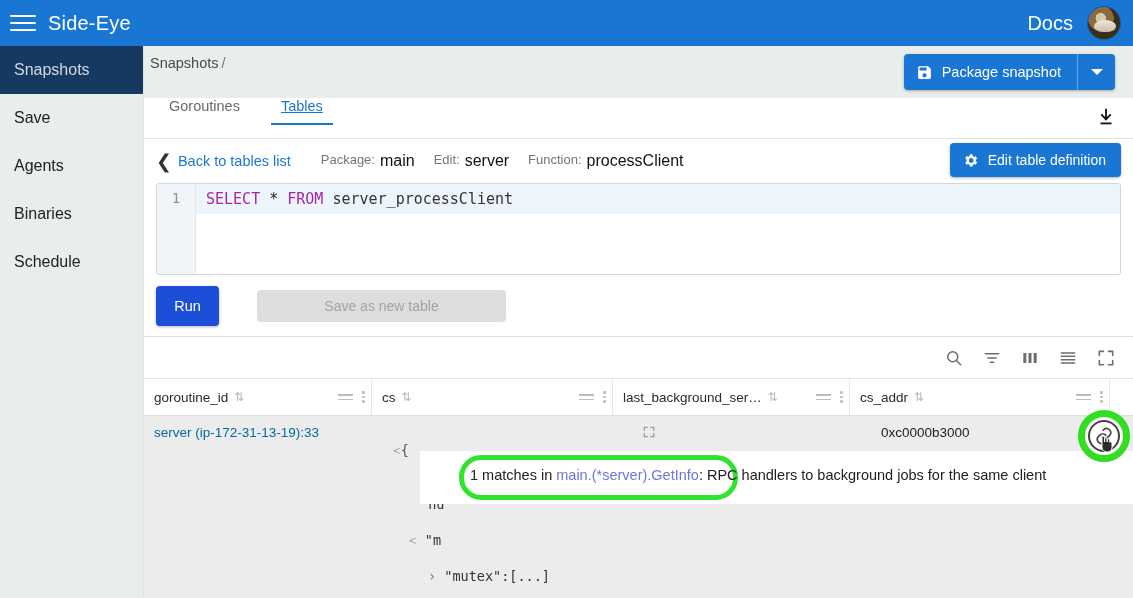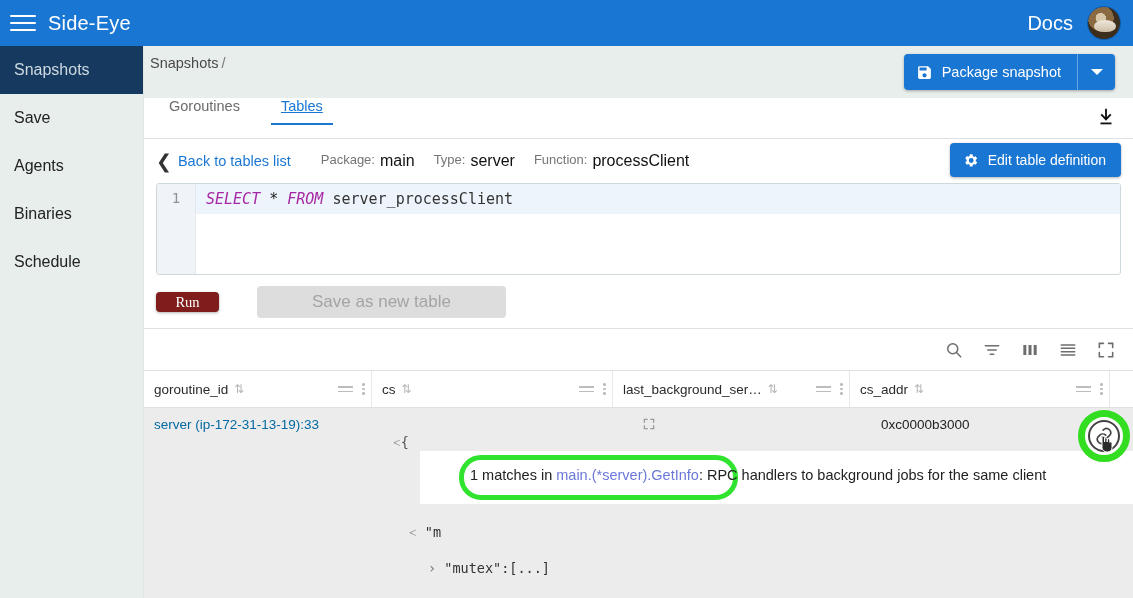--- a/index.html
+++ b/index.html
@@ -107,33 +107,33 @@
   }
   .gutter {
     width: 39px; background: #f0f4f8; color: #8a9199; font-family: "DejaVu Sans Mono", monospace;
     font-size: 14px; text-align: center; padding-top: 6px; border-right: 1px solid #e3e8ec;
   }
   .codearea { flex: 1; position: relative; }
   .codeline {
     background: #eef4fb; font-family: "DejaVu Sans Mono", monospace; font-size: 15px;
     padding: 6px 10px 5px 10px; white-space: pre; line-height: 19px;
   }
-  .kw { color: #a626a4; font-style: italic; }
+  .kw { color: #a626a4; }
   .op { color: #222; }
   .ident { color: #333; }
 
   
   .runrow { display: flex; align-items: center; gap: 0; padding: 11px 0 10px 12px; }
   .btn-run {
-    background: #7f1d1d; color: #fff; border: none; border-radius: 4px; width: 63px; height: 20px;
-    font-size: 14.5px; cursor: pointer; box-shadow: 0 1px 3px rgba(0,0,0,.3); font-family: Liberation Serif, serif;
+    background: #1d4ed8; color: #fff; border: none; border-radius: 4px; width: 63px; height: 40px;
+    font-size: 14.5px; cursor: pointer; box-shadow: 0 1px 3px rgba(0,0,0,.3); font-family: Liberation Sans, sans-serif;
   }
   .btn-save {
     margin-left: 38px; background: #dddddd; color: #a4a4a4; border: none; border-radius: 4px;
-    width: 249px; height: 32px; font-size: 17px; cursor: default; font-family: inherit;
+    width: 249px; height: 32px; font-size: 14px; cursor: default; font-family: inherit;
   }
 
   
   .grid { margin: 0 0 0 0; border-top: 1px solid #e0e0e0; }
   .grid-toolbar { height: 41px; display: flex; align-items: center; justify-content: flex-end; padding-right: 16px; gap: 16px; }
   .gt-icon { width: 22px; height: 22px; cursor: pointer; color: #6d6d6d; display: flex; align-items: center; justify-content: center; }
 
   .grid-head { display: flex; border-top: 1px solid #e0e0e0; border-bottom: 1px solid #e0e0e0; height: 38px; background: #fff; }
   .gh {
     display: flex; align-items: center; font-size: 13.5px; color: #2a2a2a; position: relative;
@@ -260,21 +260,21 @@
 
     <div class="defbar">
       <div class="back-link">
         <span class="chev-left">❮</span>
         <span>Back to tables list</span>
       </div>
       <div class="meta">
         <span>Package:</span>
         <b>main</b>
         <span class="gap"></span>
-        <span>Type:</span>
+        <span>Edit:</span>
         <b>server</b>
         <span class="gap"></span>
         <span>Function:</span>
         <b>processClient</b>
       </div>
       <button class="edit-def-btn">
         <svg width="17" height="17" viewBox="0 0 24 24" fill="#fff">
           <path d="M19.4 13a7.6 7.6 0 0 0 0-2l2-1.6-2-3.4-2.4 1a7.6 7.6 0 0 0-1.7-1L14.9 3h-3.8l-.4 2.6c-.6.2-1.2.6-1.7 1l-2.4-1-2 3.4L6.6 11a7.6 7.6 0 0 0 0 2l-2 1.6 2 3.4 2.4-1c.5.4 1.1.8 1.7 1l.4 2.6h3.8l.4-2.6c.6-.2 1.2-.6 1.7-1l2.4 1 2-3.4L19.4 13zM13 15.4A3.4 3.4 0 1 1 13 8.6a3.4 3.4 0 0 1 0 6.8z"></path>
         </svg>
         <span>Edit table definition</span>

